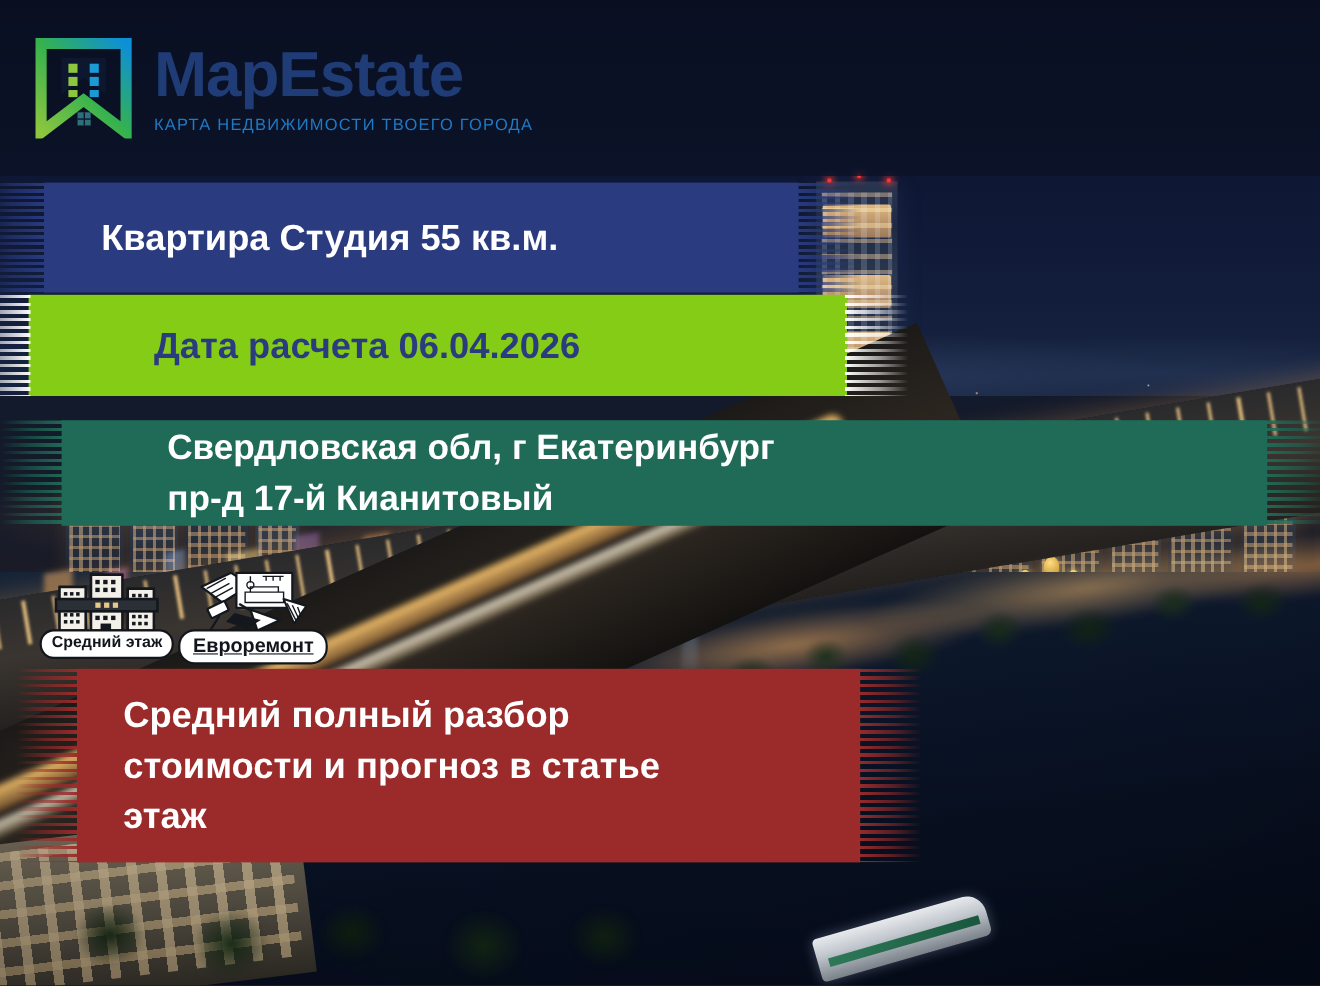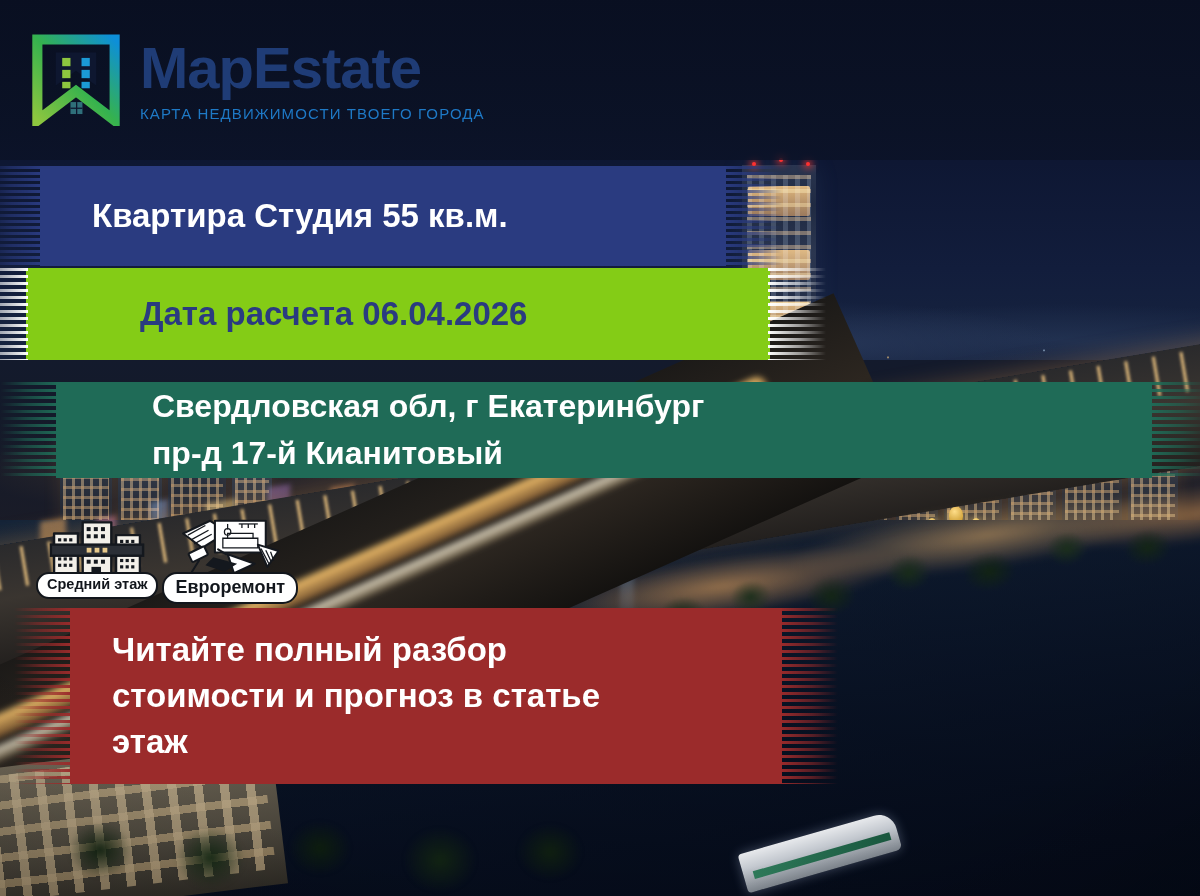--- a/index.html
+++ b/index.html
@@ -481,21 +481,21 @@
     background: #ffffff;
     border: 2.5px solid #12161c;
     border-radius: 13px;
     padding: 1px 9px 2px 9px;
     font-size: 14.5px;
     font-weight: 700;
     color: #12161c;
     white-space: nowrap;
     line-height: 1.35;
   }
-  .badge-label.big { font-size: 18px; padding: 1px 11px 3px 11px; border-radius: 15px; }
+  .badge-label.big { font-size: 18px; padding: 1px 11px 3px 11px; border-radius: 15px; text-decoration: underline; }
 </style>
 </head>
 <body>
 
 <div class="poster">
 
   <div class="bg">
     <div class="hills"></div>
     <div class="farlights"></div>
     <div class="citymass"></div>
@@ -710,18 +710,18 @@
           <path d="M44 52 L74 60 L58 70 L34 62 Z" fill="#14181e"></path>
         </svg>
       </div>
       <div class="badge-label big">Евроремонт</div>
     </div>
   </div>
 
   <div class="banner banner-red">
     <span class="edge left"></span>
     <span class="edge right"></span>
-    <div class="line">Читайте полный разбор</div>
+    <div class="line">Средний полный разбор</div>
     <div class="line">стоимости и прогноз в статье</div>
     <div class="line">этаж</div>
   </div>
 
 </div>
 
 </body></html>

